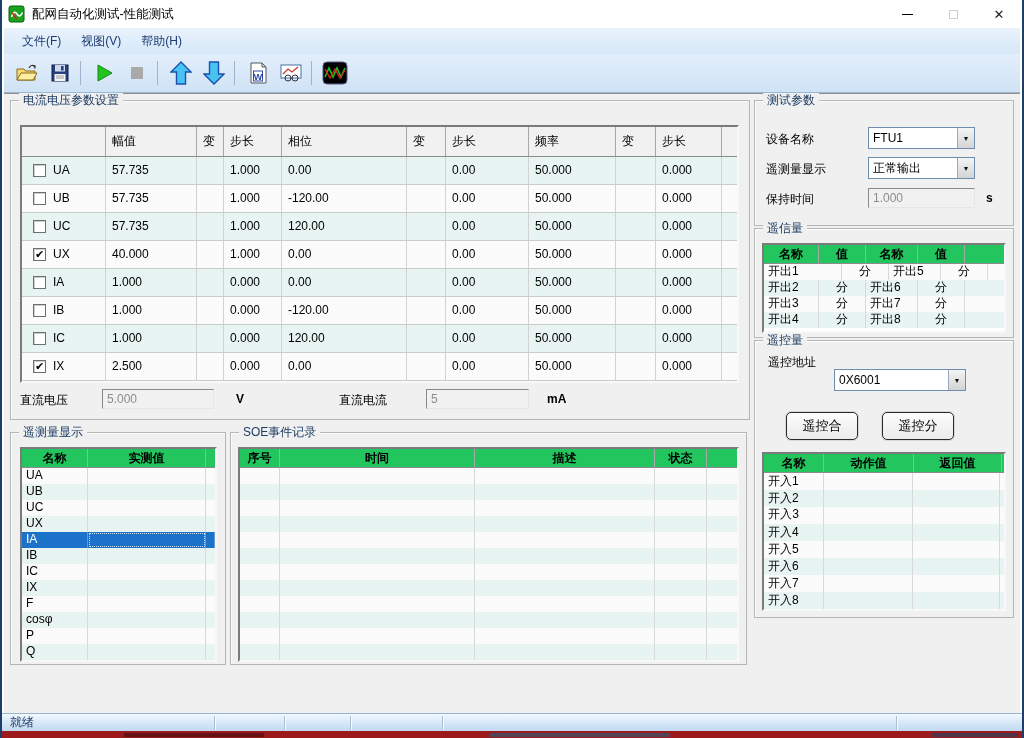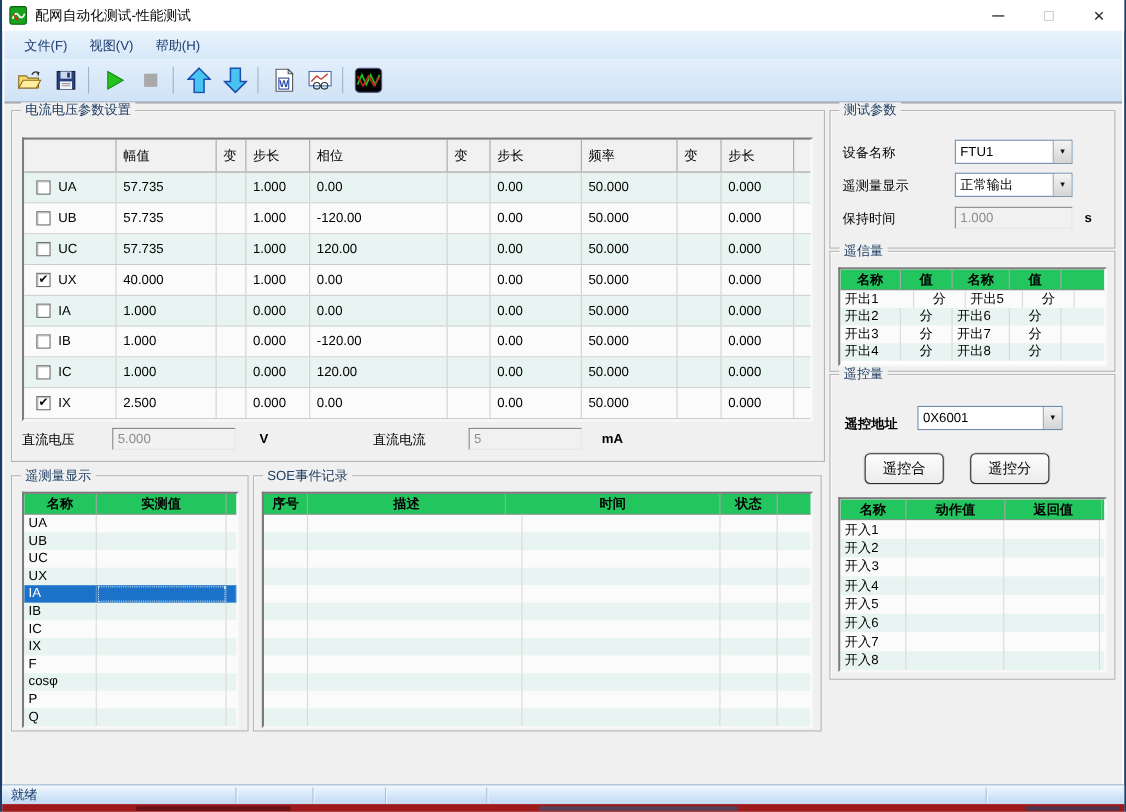--- a/index.html
+++ b/index.html
@@ -398,22 +398,22 @@
         <div class="sc fill"></div>
       </div>
     </div>
 
   <div class="groupbox" style="left:228px;top:432px;width:517px;height:233px;">
     <span class="gblabel">SOE事件记录</span>
   </div>
   <div class="table3d" id="soe-table" style="left:236px;top:447px;width:501px;height:215px;">
       <div class="srow shead">
         <div class="sc" style="width: 40px;">序号</div>
+        <div class="sc" style="width: 195px;">时间</div>
         <div class="sc" style="width: 180px;">描述</div>
-        <div class="sc" style="width: 195px;">时间</div>
         <div class="sc" style="width: 52px;">状态</div>
         <div class="sc fill"></div>
       </div>
       <div class="srow">
         <div class="sc" style="width: 40px;"></div>
         <div class="sc" style="width: 195px;"></div>
         <div class="sc" style="width: 180px;"></div>
         <div class="sc" style="width: 52px;"></div>
         <div class="sc fill"></div>
       </div>
@@ -518,21 +518,21 @@
   </div>
   <div class="table3d" id="signal-table" style="left:760px;top:243px;width:244px;height:90px;">
       <div class="srow shead">
         <div class="sc" style="width: 55px;">名称</div>
         <div class="sc" style="width: 47px;">值</div>
         <div class="sc" style="width: 52px;">名称</div>
         <div class="sc" style="width: 47px;">值</div>
         <div class="sc fill"></div>
       </div>
       <div class="srow">
-        <div class="sc" style="width: 67px;">开出1</div>
+        <div class="sc" style="width: 78px;">开出1</div>
         <div class="sc ctr" style="width: 47px;">分</div>
         <div class="sc" style="width: 52px;">开出5</div>
         <div class="sc ctr" style="width: 47px;">分</div>
         <div class="sc fill"></div>
       </div>
       <div class="srow cyan">
         <div class="sc" style="width: 55px;">开出2</div>
         <div class="sc ctr" style="width: 47px;">分</div>
         <div class="sc" style="width: 52px;">开出6</div>
         <div class="sc ctr" style="width: 47px;">分</div>
@@ -550,21 +550,21 @@
         <div class="sc ctr" style="width: 47px;">分</div>
         <div class="sc" style="width: 52px;">开出8</div>
         <div class="sc ctr" style="width: 47px;">分</div>
         <div class="sc fill"></div>
       </div>
     </div>
 
   <div class="groupbox" style="left:752px;top:340px;width:260px;height:278px;">
     <span class="gblabel">遥控量</span>
   </div>
-  <span class="abs lbl" style="left:766px;top:377px;font-weight:bold;">遥控地址</span>
+  <span class="abs lbl" style="left:766px;top:354px;">遥控地址</span>
   <div class="combo" style="left:832px;top:369px;width:132px;">
     <span class="ctxt">0X6001</span>
     <span class="carr">▼</span>
   </div>
   <div class="cmdbtn" style="left:784px;top:412px;width:72px;">遥控合</div>
   <div class="cmdbtn" style="left:880px;top:412px;width:72px;">遥控分</div>
   <div class="table3d" id="control-table" style="left:760px;top:452px;width:244px;height:159px;">
       <div class="srow shead">
         <div class="sc" style="width: 60px;">名称</div>
         <div class="sc" style="width: 90px;">动作值</div>

